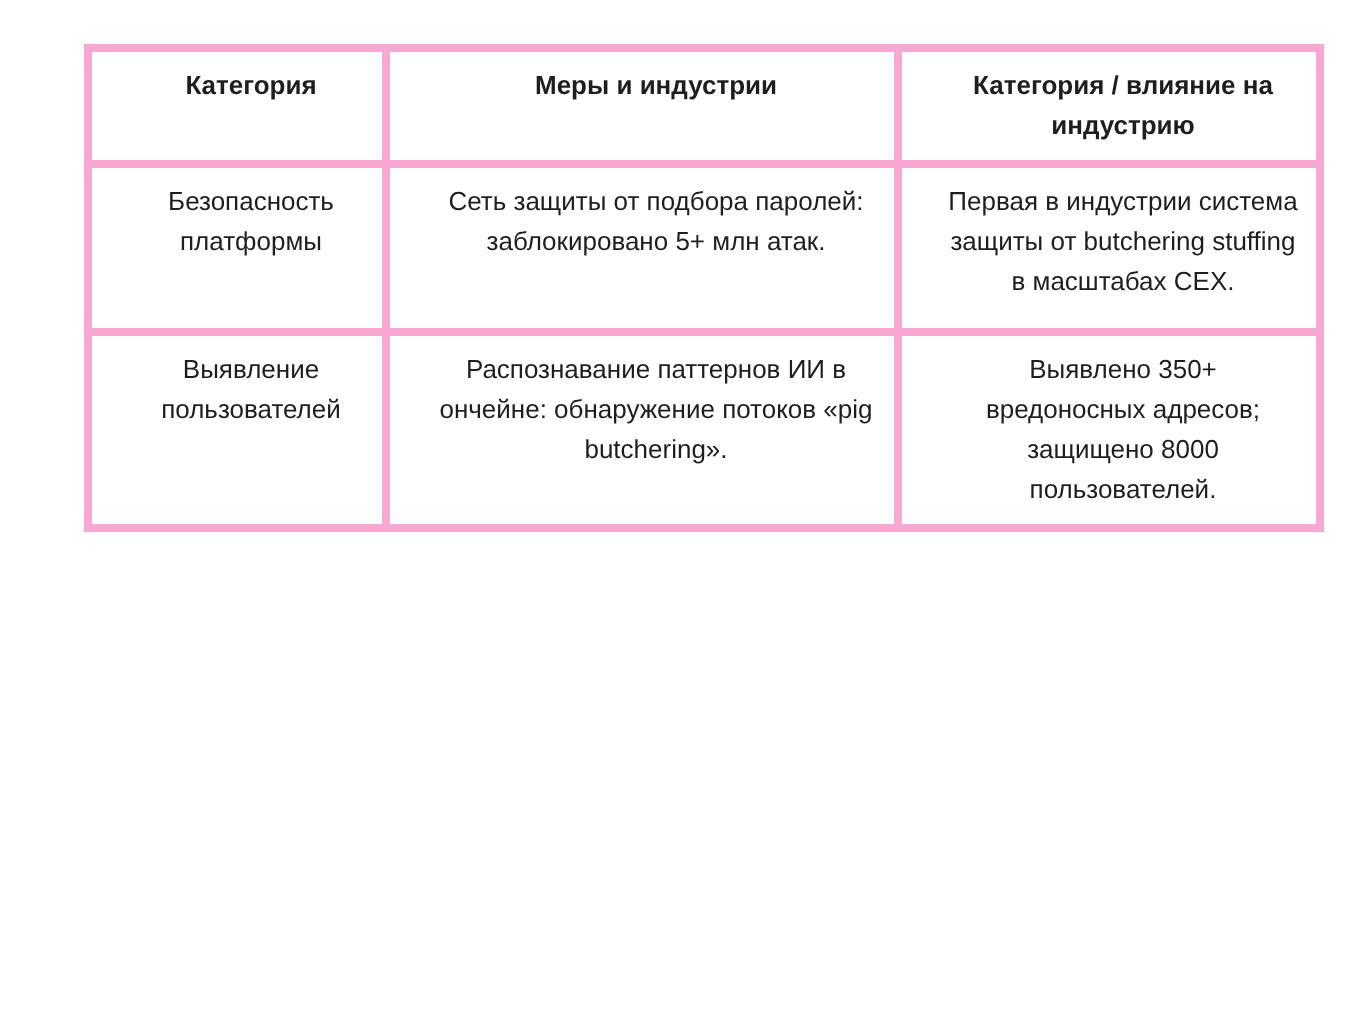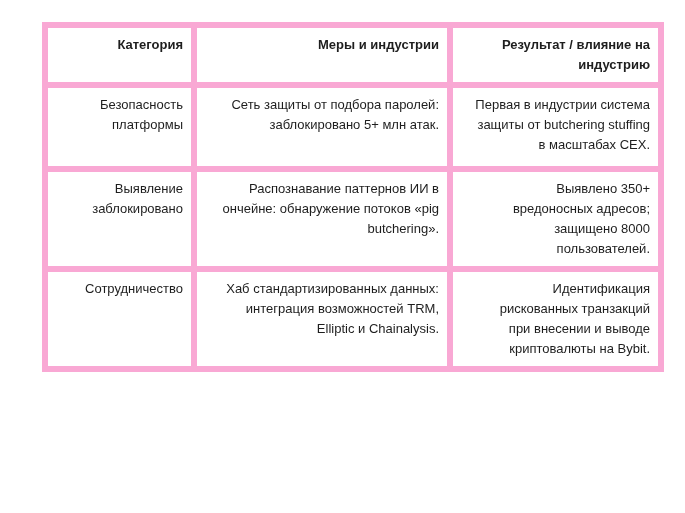--- a/index.html
+++ b/index.html
@@ -18,23 +18,23 @@
   table.doc-table {
     position: absolute;
     left: 42px;
     top: 22px;
     width: 616px;
     border-collapse: collapse;
     table-layout: fixed;
   }
   table.doc-table th,
   table.doc-table td {
-    border: 6px solid #f9a8d4;
+    border: 4px solid #f9a8d4;
     vertical-align: top;
-    text-align: right;
+    text-align: center;
     padding: 7px 8px 7px 22px;
     font-size: 13px;
     line-height: 20px;
     font-weight: normal;
     color: #1e1e1e;
     word-wrap: break-word;
   }
   table.doc-table thead tr { height: 55px; }
   table.doc-table tbody tr { height: 84px; }
   table.doc-table th { font-weight: bold; }
@@ -46,33 +46,28 @@
 <table class="doc-table">
   <colgroup>
     <col style="width:149px">
     <col style="width:256px">
     <col style="width:211px">
   </colgroup>
   <thead>
     <tr>
       <th>Категория</th>
       <th>Меры и индустрии</th>
-      <th>Результат / влияние на индустрию</th>
+      <th>Категория / влияние на индустрию</th>
     </tr>
   </thead>
   <tbody>
     <tr>
       <td class="cat-cell">Безопасность платформы</td>
       <td>Сеть защиты от подбора паролей: заблокировано 5+ млн атак.</td>
       <td>Первая в индустрии система защиты от butchering stuffing в масштабах CEX.</td>
     </tr>
     <tr>
-      <td class="cat-cell">Выявление заблокировано</td>
+      <td class="cat-cell">Выявление пользователей</td>
       <td>Распознавание паттернов ИИ в ончейне: обнаружение потоков «pig butchering».</td>
       <td>Выявлено 350+ вредоносных адресов; защищено 8000 пользователей.</td>
-    </tr>
-    <tr>
-      <td class="cat-cell">Сотрудничество</td>
-      <td>Хаб стандартизированных данных: интеграция возможностей TRM, Elliptic и Chainalysis.</td>
-      <td>Идентификация рискованных транзакций при внесении и выводе криптовалюты на Bybit.</td>
     </tr>
   </tbody>
 </table>
 
 </body></html>

